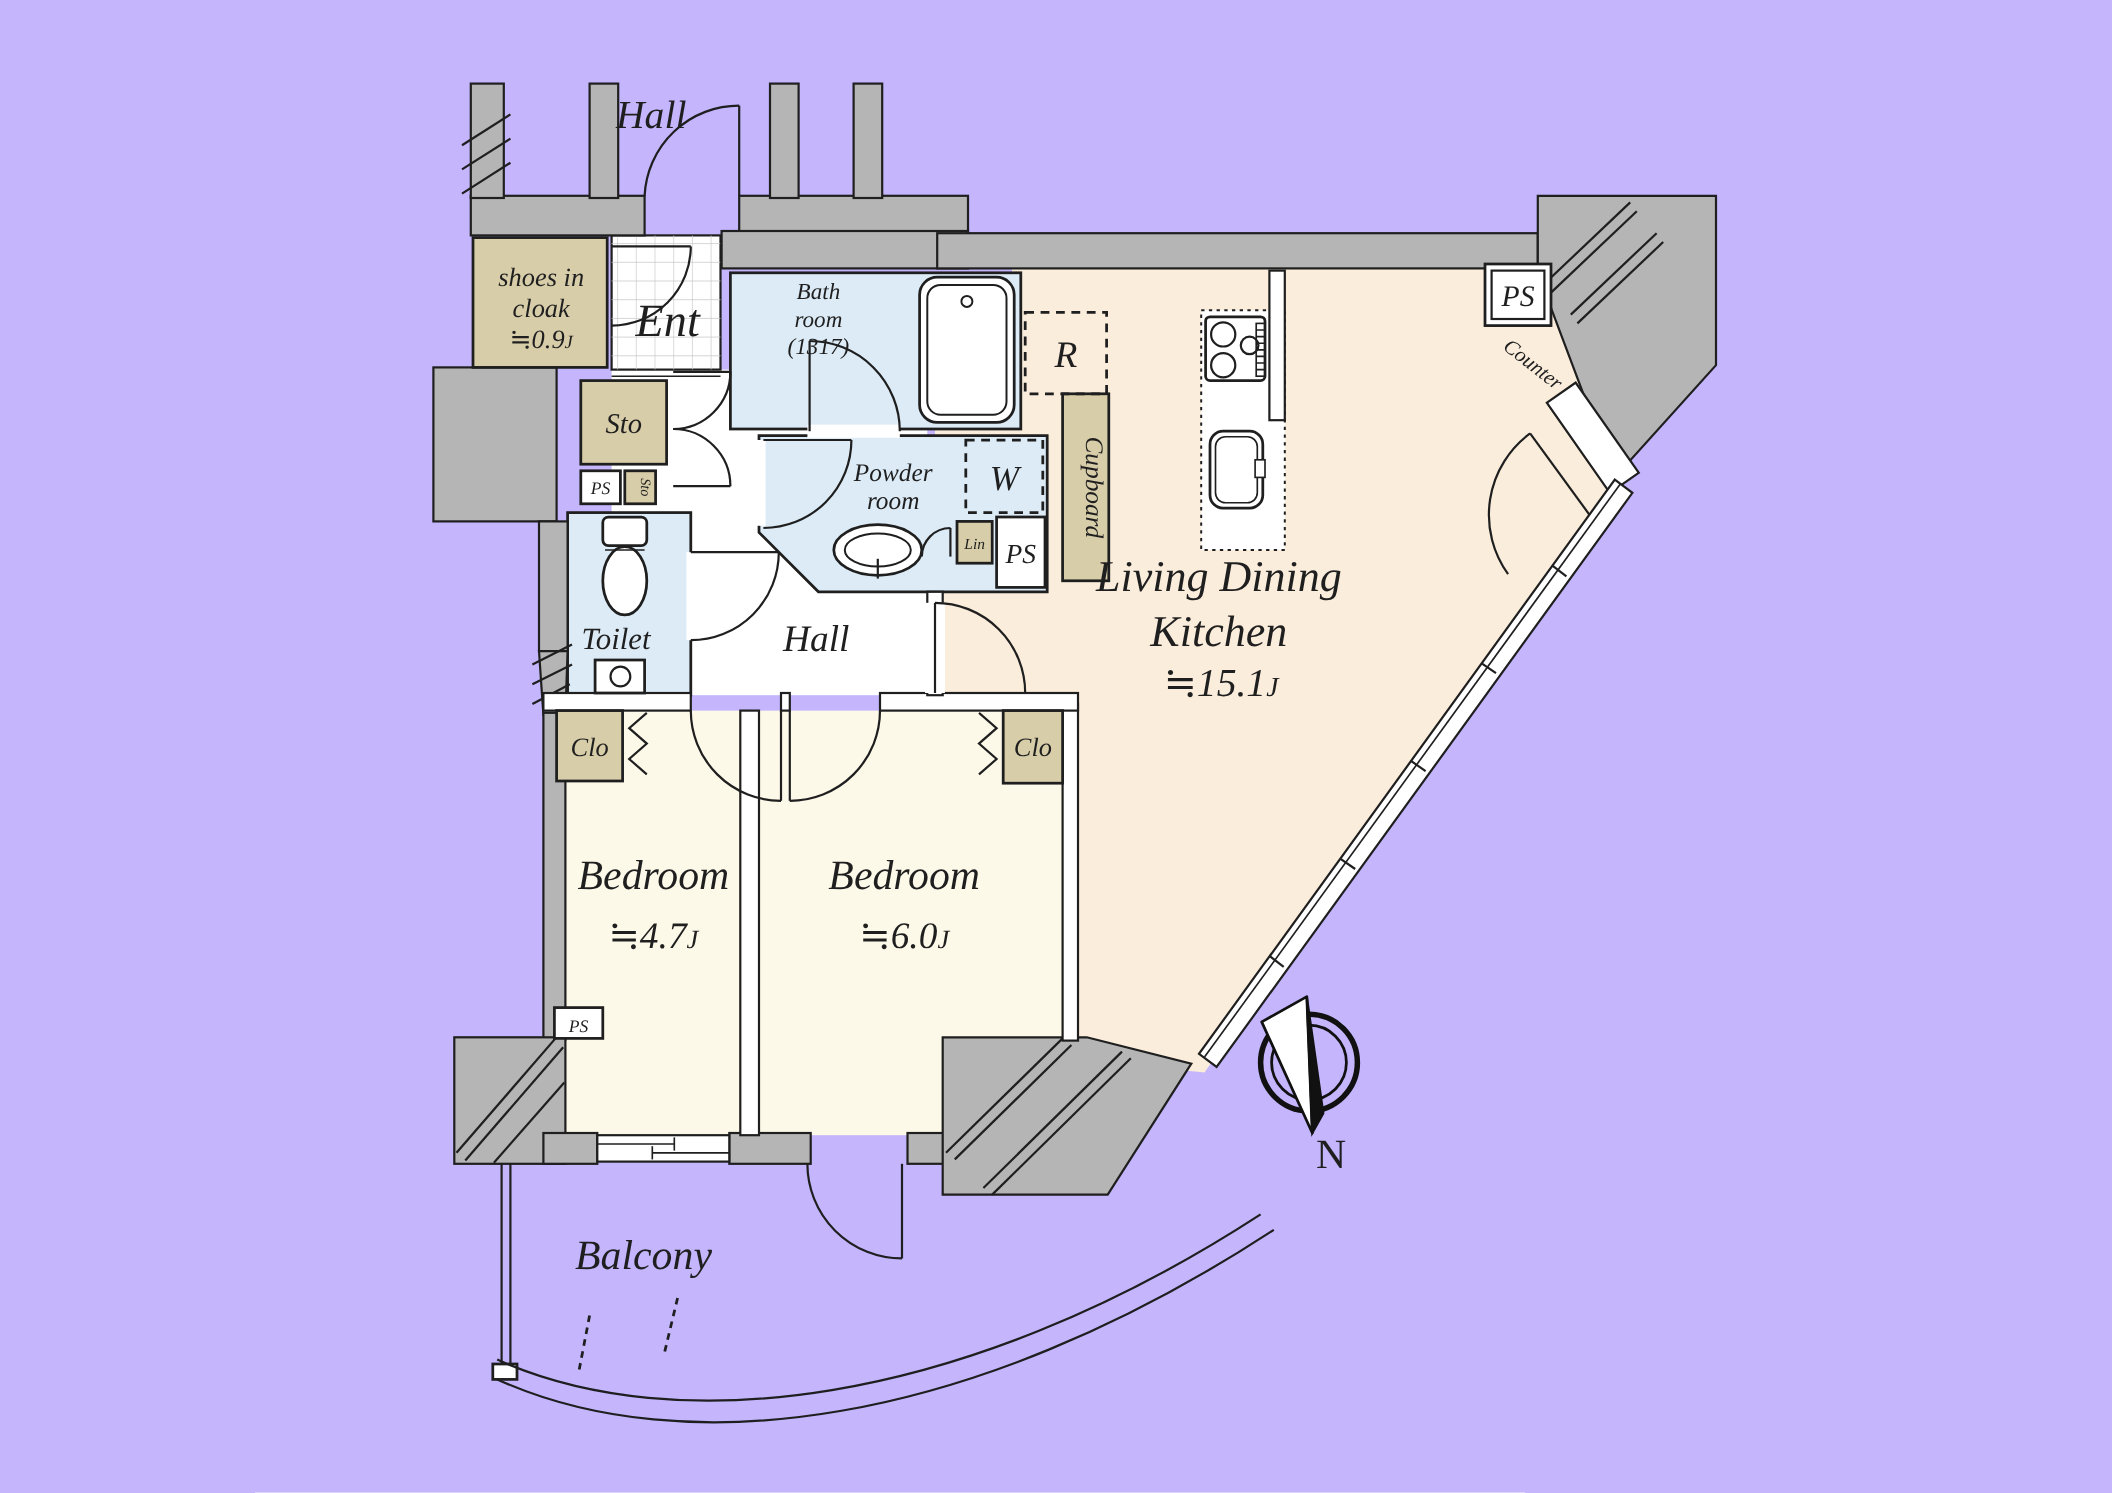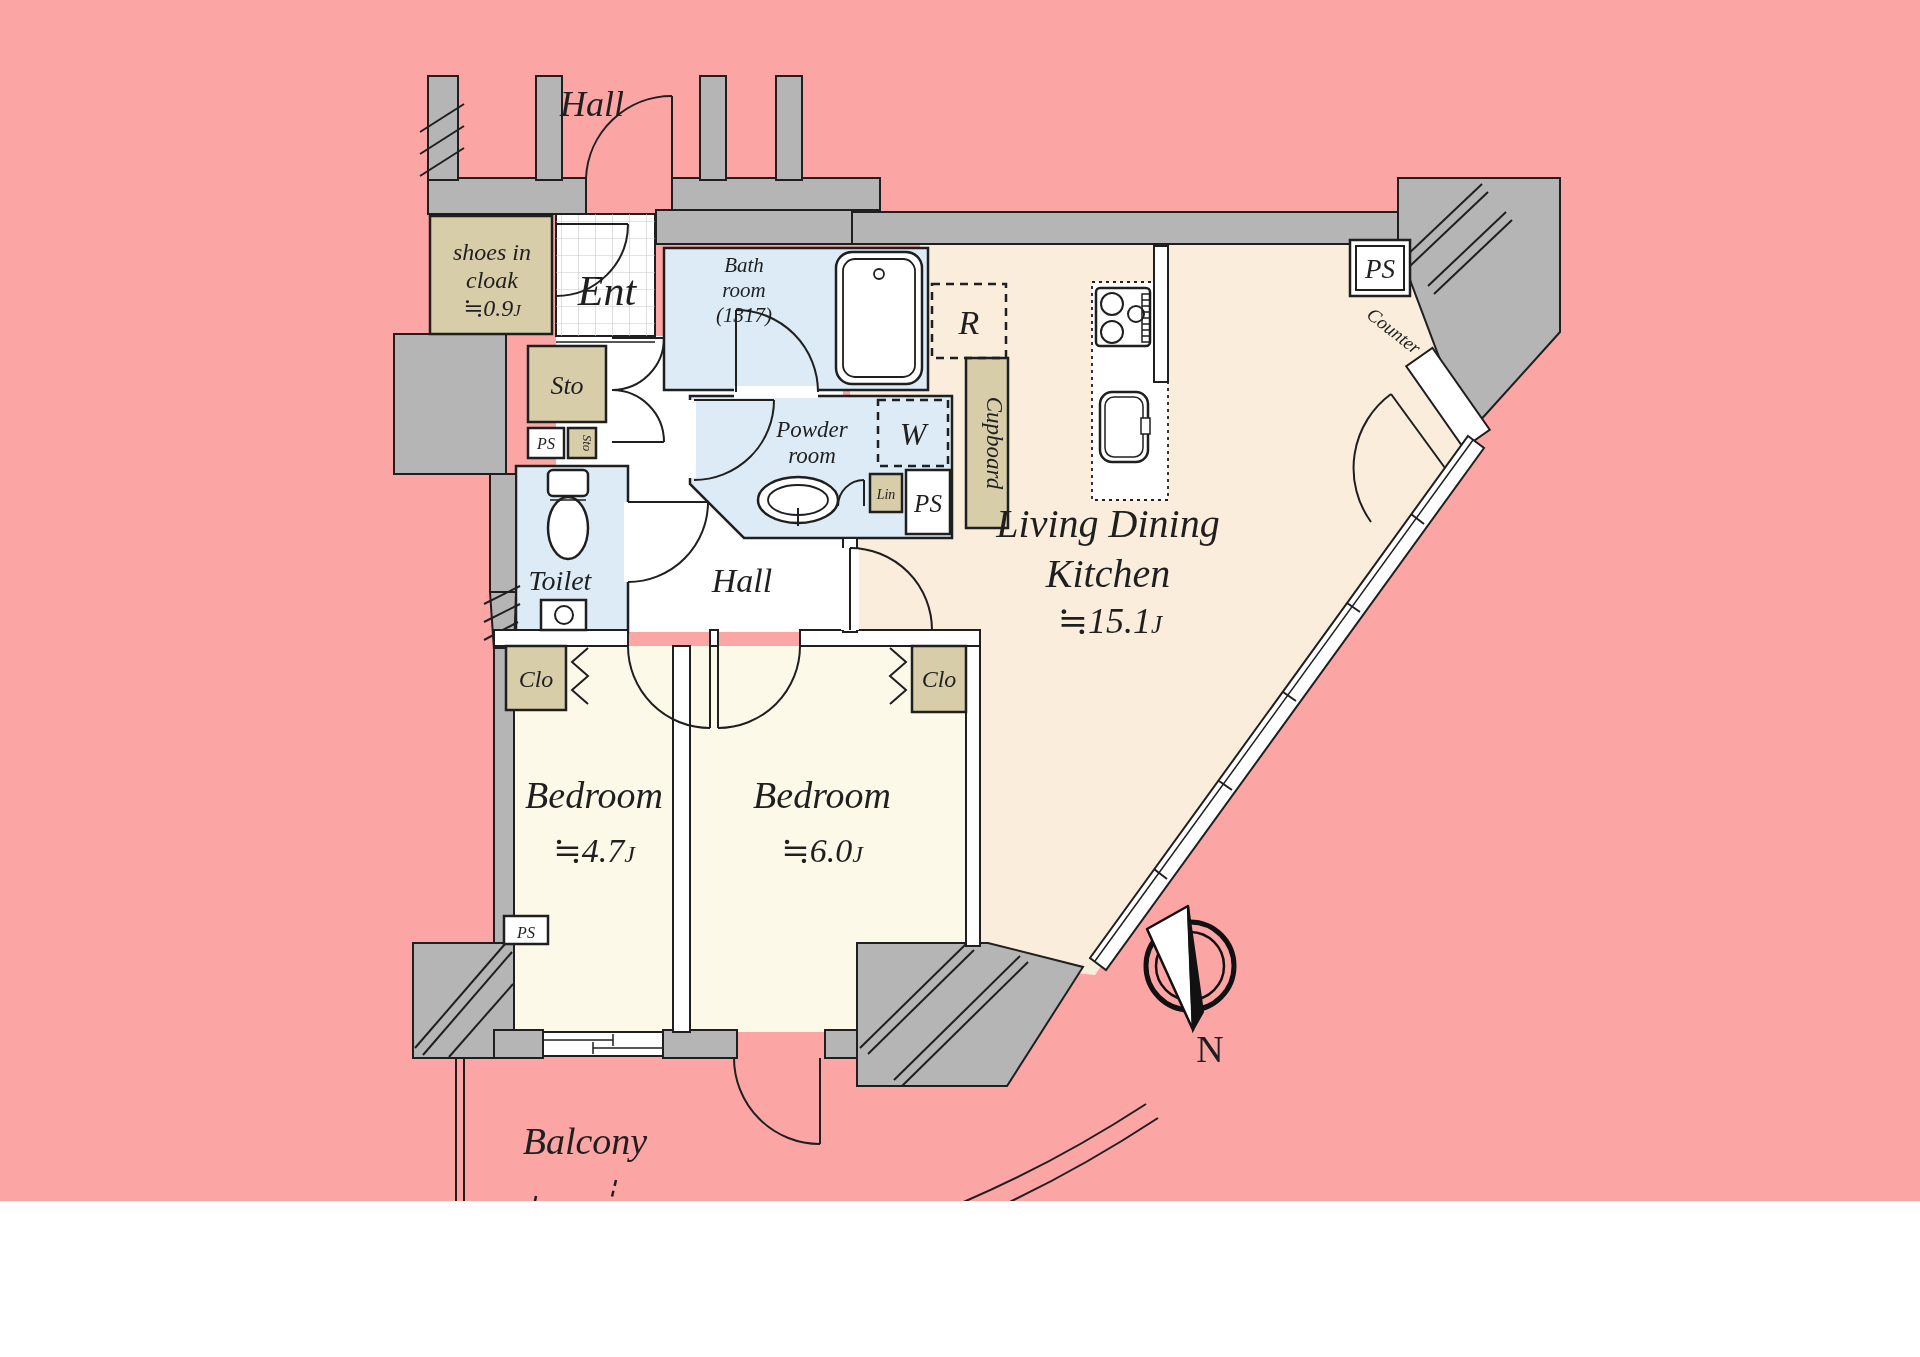--- a/index.html
+++ b/index.html
@@ -1,16 +1,16 @@
 <!DOCTYPE html>
 <html><head>
 <meta charset="utf-8">
 <style>
   html,body{margin:0;padding:0;background:#ffffff;}
-  .page{width:1920px;height:1201px;position:relative;background:#fca5a5;overflow:hidden;}
+  .page{width:1920px;height:1357px;position:relative;background:#c4b5fd;overflow:hidden;}
   svg{display:block;}
   text{font-family:"Liberation Serif","DejaVu Serif",serif;fill:#1f1f1f;}
   .lbl{font-style:italic;}
   .wall{fill:#b5b5b5;stroke:#1f1f1f;stroke-width:2;}
   .partition{fill:#ffffff;stroke:#1f1f1f;stroke-width:2;}
   .wet{fill:#dcebf6;stroke:#1f1f1f;stroke-width:2.5;}
   .tan{fill:#d8cda9;stroke:#1f1f1f;stroke-width:2.5;}
   .fixture{fill:#ffffff;stroke:#1f1f1f;stroke-width:2.5;}
   .door{fill:none;stroke:#1f1f1f;stroke-width:2;}
   .dashedbox{fill:none;stroke:#1f1f1f;stroke-width:2.5;stroke-dasharray:8 6;}

